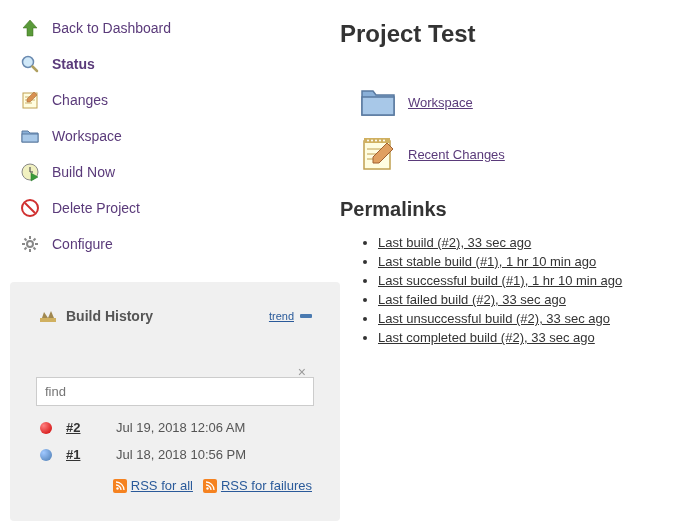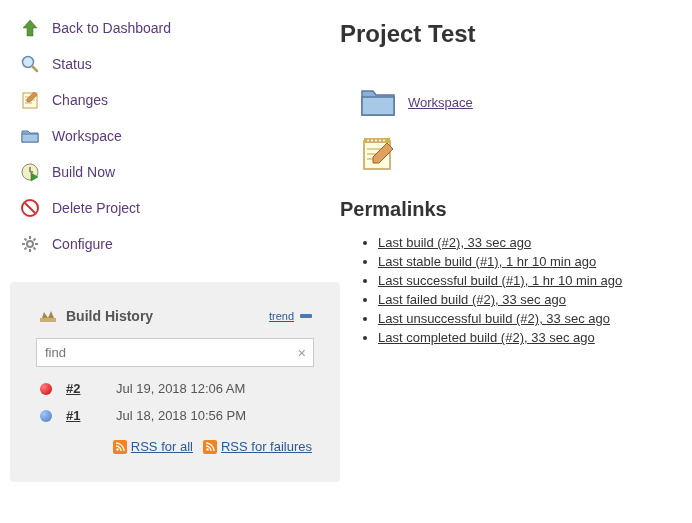--- a/index.html
+++ b/index.html
@@ -4,29 +4,29 @@
   <style>
     * { margin: 0; padding: 0; box-sizing: border-box; }
     body { font-family: Arial, Helvetica, sans-serif; font-size: 13px; color: #333; background: #fff; width: 692px; }
     .container { display: flex; }
     .sidebar { width: 340px; padding: 10px 0 0 10px; }
     .main { flex: 1; padding: 20px 10px 10px 0; }
     
     .nav-item { display: flex; align-items: center; padding: 6px 8px; cursor: pointer; text-align: right; }
     .nav-icon { width: 24px; height: 24px; margin-right: 10px; display: flex; align-items: center; justify-content: center; }
     .nav-label { color: #5a3a7a; font-size: 14px; }
-    .nav-label.bold { font-weight: normal; }
+    .nav-label.bold { font-weight: bold; }
     
     .build-history { margin-top: 20px; background: #f0f0f0; border-radius: 4px; padding: 16px; }
     .build-history-header { display: flex; align-items: center; padding: 10px 12px; }
     .build-history-title { font-weight: bold; color: #555; margin-left: 8px; flex: 1; font-size: 14px; }
     .trend-link { color: #2a5a9a; text-decoration: underline; font-size: 11px; margin-right: 6px; }
     .trend-icon { color: #4a7ab0; }
     .search-box { margin: 4px 10px 8px 10px; position: relative; }
-    .search-input { width: 100%; padding: 6px 24px 6px 8px; border: 1px solid #ccc; background: #fff; font-size: 13px; color: #999; }
+    .search-input { width: 100%; padding: 6px 24px 6px 8px; border: 1px solid #ccc; background: #fff; font-size: 13px; color: #999; margin-top: 39px; }
     .search-clear { position: absolute; right: 8px; top: 50%; transform: translateY(-50%); color: #999; cursor: pointer; font-size: 14px; }
     .build-row { display: flex; align-items: center; padding: 6px 14px; }
     .build-status { width: 12px; height: 12px; border-radius: 50%; margin-right: 14px; }
     .build-status.red { background: radial-gradient(circle at 30% 30%, #ff8080, #c00); }
     .build-status.blue { background: radial-gradient(circle at 30% 30%, #a0c8ff, #4a7ab0); }
     .build-num { font-weight: bold; text-decoration: underline; color: #333; width: 50px; }
     .build-date { color: #555; font-size: 13px; }
     .rss-row { display: flex; justify-content: flex-end; padding: 10px 12px 12px 12px; gap: 10px; text-align: right; }
     .rss-link { display: flex; align-items: center; gap: 4px; color: #2a5a9a; text-decoration: underline; font-size: 13px; }
     .rss-icon-box { width: 14px; height: 14px; background: #f58220; border-radius: 2px; display: flex; align-items: center; justify-content: center; }
@@ -210,20 +210,21 @@
             <circle cx="13" cy="5.5" r="1" fill="#fff"></circle>
             <circle cx="17" cy="5.5" r="1" fill="#fff"></circle>
             <circle cx="21" cy="5.5" r="1" fill="#fff"></circle>
             <circle cx="25" cy="5.5" r="1" fill="#fff"></circle>
             <line x1="8" y1="14" x2="28" y2="14" stroke="#c0a050" stroke-width="1"></line>
             <line x1="8" y1="19" x2="28" y2="19" stroke="#c0a050" stroke-width="1"></line>
             <line x1="8" y1="24" x2="22" y2="24" stroke="#c0a050" stroke-width="1"></line>
             <path d="M28 8 L34 14 L20 28 L14 28 L14 22 Z" fill="#e0a060" stroke="#a06030" stroke-width="1"></path>
           </svg>
       </span>
+      <a class="main-link-text">Recent Changes</a>
     </div>
 
     <h2 class="permalinks-title">Permalinks</h2>
     <ul class="permalinks-list">
       <li><a>Last build (#2), 33 sec ago</a></li>
       <li><a>Last stable build (#1), 1 hr 10 min ago</a></li>
       <li><a>Last successful build (#1), 1 hr 10 min ago</a></li>
       <li><a>Last failed build (#2), 33 sec ago</a></li>
       <li><a>Last unsuccessful build (#2), 33 sec ago</a></li>
       <li><a>Last completed build (#2), 33 sec ago</a></li>

